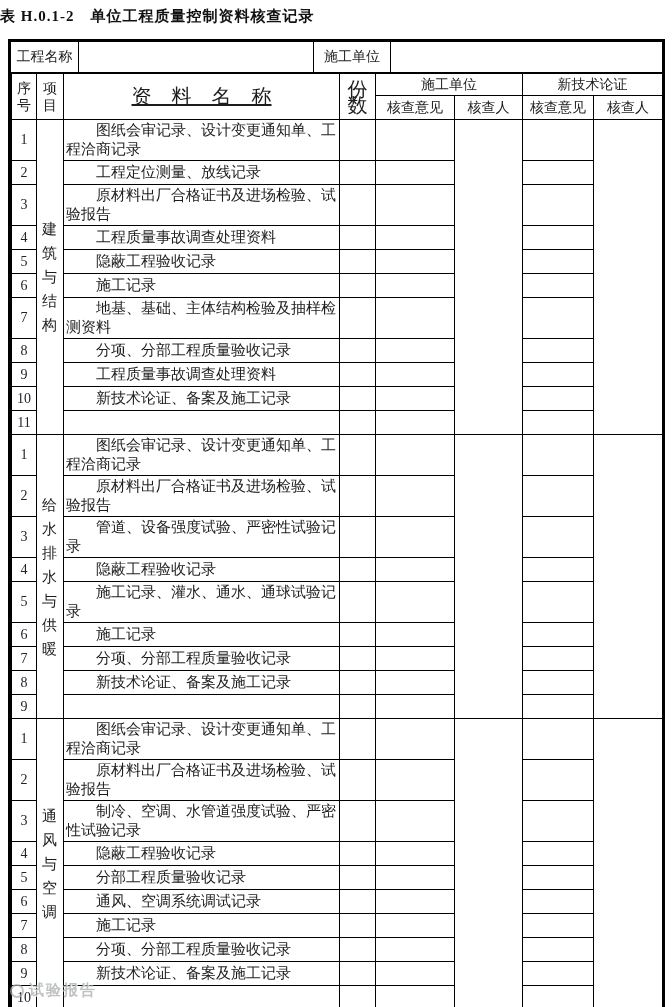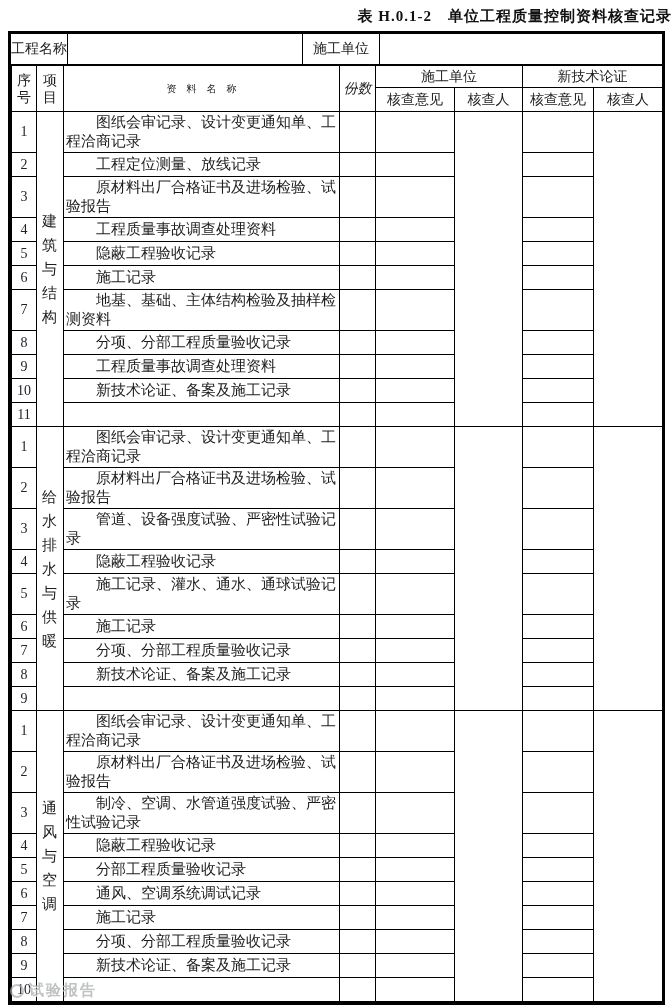--- a/index.html
+++ b/index.html
@@ -2,48 +2,48 @@
 <html><head>
 <meta charset="utf-8">
 <style>
   html,body{margin:0;padding:0;}
   body{
     width:672px;height:1007px;background:#ffffff;position:relative;
     font-family:"Liberation Serif","DejaVu Serif",serif;color:#1c1c1c;
     overflow:hidden;
   }
   .title{
-    margin:0;padding:7px 0 5px 0;text-align:right;
+    margin:0;padding:7px 0 13px 0;text-align:left;
     font-size:15px;font-weight:bold;letter-spacing:1px;color:#111;
   }
   .sheet{
     margin-left:8px;width:651px;border:3px solid #000;background:#fff;
   }
   
   .info-row{display:flex;height:30px;border-bottom:1px solid #000;}
   .info-cell{
     display:flex;align-items:center;justify-content:center;
     font-size:14px;border-right:1px solid #000;box-sizing:border-box;
   }
-  .ic-lbl1{width:57px;}
+  .ic-lbl1{width:68px;}
   .ic-val1{width:235px;}
   .ic-lbl2{width:77px;}
   .ic-val2{flex:1;border-right:none;}
   
   table{border-collapse:collapse;table-layout:fixed;width:100%;}
   td{
     border:1px solid #000;padding:0;font-size:14px;text-align:center;
     vertical-align:middle;overflow:hidden;color:#1c1c1c;
   }
   tr.h1{height:22px;}
   tr.h2{height:24px;}
   .vert{white-space:pre-line;}
   td.hseq{font-size:14px;line-height:17px;}
-  td.hmat{font-size:10px;}
-  td.hcnt{font-size:14px;line-height:16px;font-style:italic;}
+  td.hmat{font-size:20px;text-decoration:underline;}
+  td.hcnt{font-size:20px;line-height:16px;}
   tr.r2{height:41px;}
   tr.r1{height:24px;}
   tr.r0{height:24px;}
   td.seq{font-size:14px;color:#23232e;}
   td.cat{font-size:15px;line-height:24px;letter-spacing:1px;}
   td.nm{
     text-align:left;font-size:15px;line-height:19px;
     padding:1px 2px;text-indent:2em;
   }
   td.cnt,td.op,td.ck{background:#fff;}

